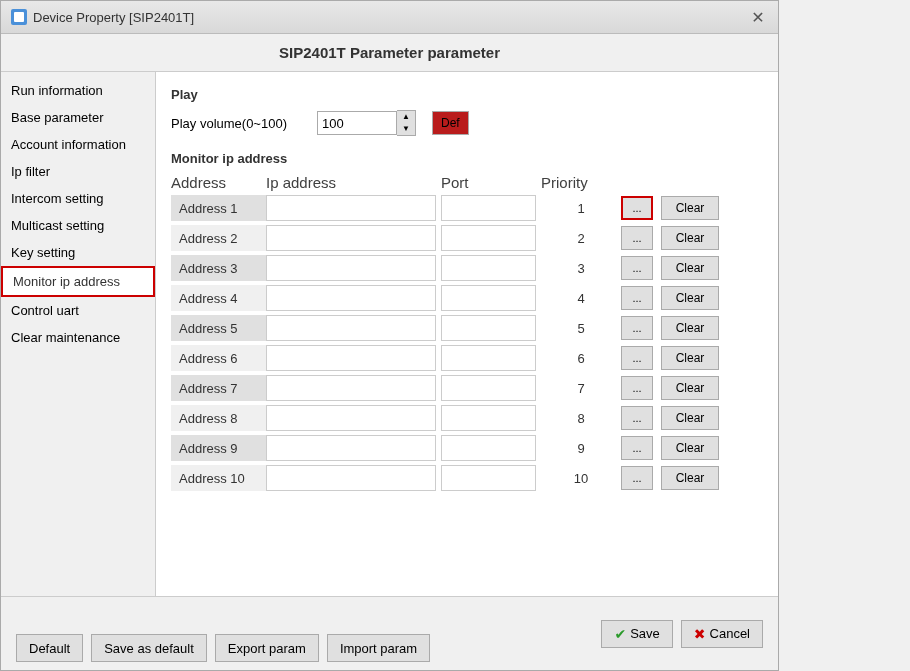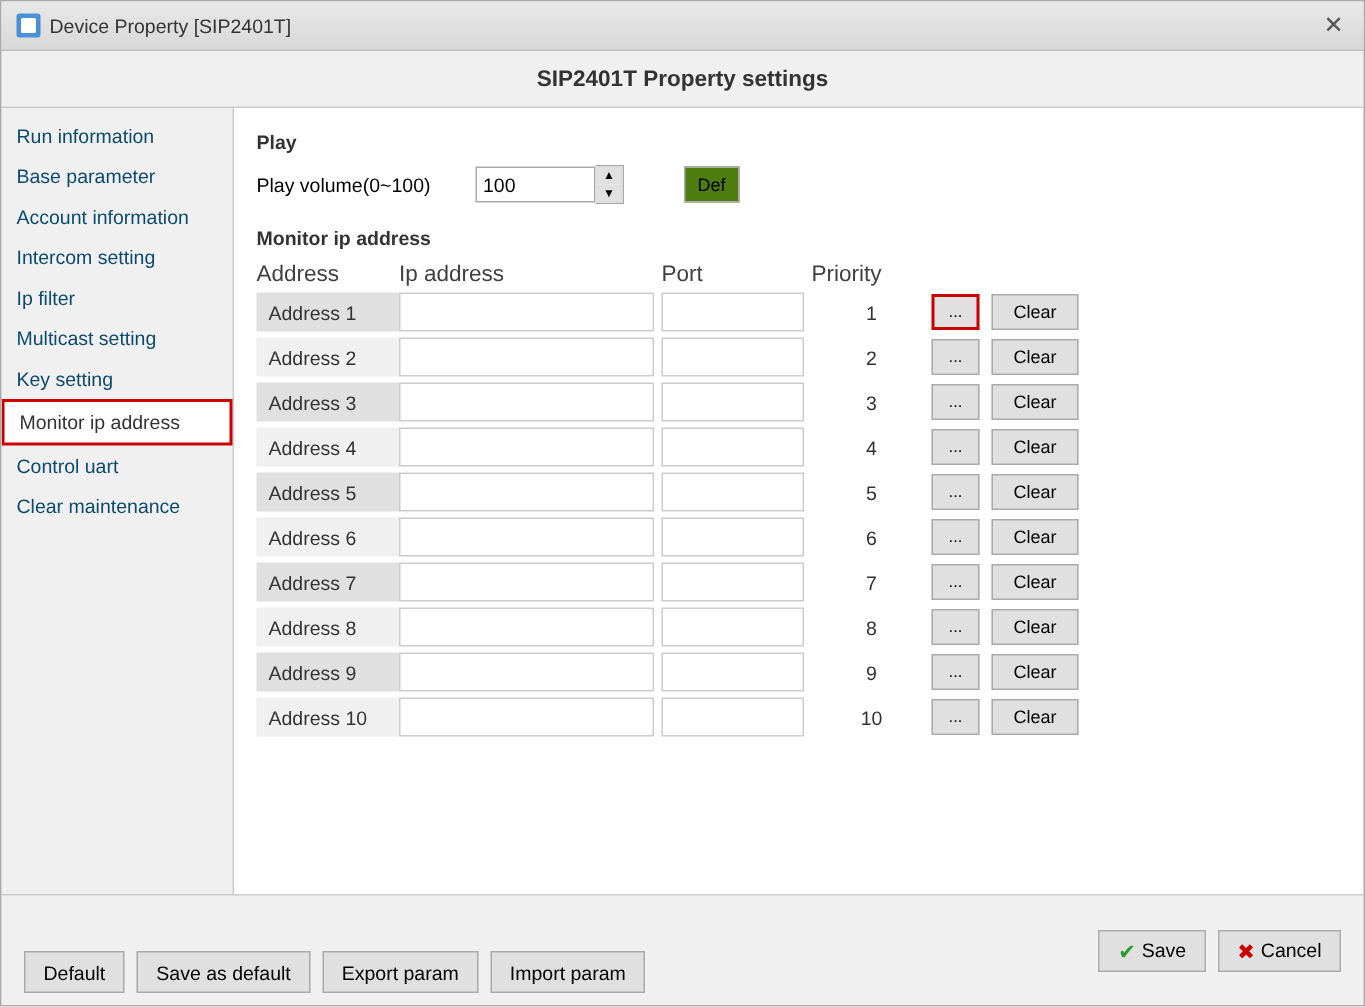--- a/index.html
+++ b/index.html
@@ -1,47 +1,47 @@
 <!DOCTYPE html>
 <html><head>
   <meta charset="utf-8">
   <style>
     * { box-sizing: border-box; margin: 0; padding: 0; }
     body { font-family: Arial, sans-serif; font-size: 13px; background: #f0f0f0; width: 910px; height: 671px; overflow: hidden; }
     
-    .window { width: 910px; height: 671px; background: #f0f0f0; border: 1px solid #aaa; display: flex; flex-direction: column; }
+    .window { width: 779px; height: 671px; background: #f0f0f0; border: 1px solid #aaa; display: flex; flex-direction: column; }
     
     .title-bar { background: linear-gradient(to bottom, #e8e8e8, #d8d8d8); padding: 6px 10px; display: flex; align-items: center; justify-content: space-between; border-bottom: 1px solid #bbb; min-height: 30px; }
     .title-bar-left { display: flex; align-items: center; gap: 6px; }
     .title-bar-icon { width: 16px; height: 16px; background: #4a90d9; border-radius: 2px; display: flex; align-items: center; justify-content: center; }
     .title-bar-text { font-size: 13px; color: #333; }
     .close-btn { width: 20px; height: 20px; background: none; border: none; cursor: pointer; font-size: 16px; color: #555; display: flex; align-items: center; justify-content: center; }
     
     .content-area { display: flex; flex: 1; overflow: hidden; }
     
     
     .main-header { text-align: center; padding: 10px; font-size: 15px; font-weight: bold; color: #333; background: #f0f0f0; border-bottom: 1px solid #ccc; }
     
     
     .sidebar { width: 155px; background: #f0f0f0; border-right: 1px solid #ccc; padding: 5px 0; }
-    .sidebar-item { padding: 6px 10px; cursor: pointer; color: #0c4a6e; font-size: 13px; }
+    .sidebar-item { padding: 6px 10px; cursor: pointer; color: #000000; font-size: 13px; }
     .sidebar-item.active { background: white; border: 2px solid #cc0000; color: #333; font-weight: normal; }
     
     
     .main-content { flex: 1; background: white; padding: 15px; overflow-y: auto; }
     
     
     .section-title { font-weight: bold; font-size: 13px; margin-bottom: 8px; color: #333; }
     .play-row { display: flex; align-items: center; gap: 16px; margin-bottom: 15px; }
     .play-label { width: 130px; }
     .spinner-input { display: flex; align-items: center; justify-content: flex-end; }
     .spinner-input input { width: 80px; height: 24px; border: 1px solid #aaa; padding: 2px 4px; font-size: 13px; }
     .spinner-btn { display: flex; flex-direction: column; border: 1px solid #aaa; border-left: none; }
     .spinner-btn button { width: 18px; height: 12px; background: #e0e0e0; border: none; cursor: pointer; font-size: 8px; line-height: 1; padding: 0; display: flex; align-items: center; justify-content: center; }
-    .def-btn { height: 24px; padding: 0 8px; background: #4d7c0f; border: 1px solid #aaa; cursor: pointer; font-size: 12px; margin-left: 24px; }
+    .def-btn { height: 24px; padding: 0 8px; background: #b91c1c; border: 1px solid #aaa; cursor: pointer; font-size: 12px; }
     
     
     .monitor-section { margin-top: 5px; }
     .table-header { display: grid; grid-template-columns: 95px 175px 100px 80px 40px 65px; align-items: center; margin-bottom: 4px; padding: 0 0; }
     .table-header span { font-size: 15px; color: #404040; font-weight: normal; }
     .address-row { display: grid; grid-template-columns: 95px 175px 100px 80px 40px 65px; align-items: center; margin-bottom: 4px; }
     .address-row:nth-child(odd) .addr-label { background: #e0e0e0; }
     .addr-label { background: #d8d8d8; padding: 4px 8px; font-size: 13px; color: #333; height: 26px; display: flex; align-items: center; }
     .addr-label.even { background: #f0f0f0; }
     .ip-input { border: 1px solid #ccc; height: 26px; padding: 2px 4px; font-size: 12px; width: 170px; background: white; }
@@ -74,30 +74,30 @@
             <rect x="1" y="1" width="10" height="10" fill="white" rx="1"></rect>
           </svg>
       </div>
       <span class="title-bar-text">Device Property [SIP2401T]</span>
     </div>
     <button class="close-btn">✕</button>
   </div>
 
   <div class="inner-layout">
 
-    <div class="main-header">SIP2401T Property settings</div>
+    <div class="main-header">SIP2401T Parameter parameter</div>
 
     <div class="content-area">
 
       <div class="sidebar">
       <div class="sidebar-item">Run information</div>
           <div class="sidebar-item">Base parameter</div>
           <div class="sidebar-item">Account information</div>
+          <div class="sidebar-item">Ip filter</div>
           <div class="sidebar-item">Intercom setting</div>
-          <div class="sidebar-item">Ip filter</div>
           <div class="sidebar-item">Multicast setting</div>
           <div class="sidebar-item">Key setting</div>
           <div class="sidebar-item active">Monitor ip address</div>
           <div class="sidebar-item">Control uart</div>
           <div class="sidebar-item">Clear maintenance</div>
         </div>
 
       <div class="main-content">
 
         <div class="section-title">Play</div>

